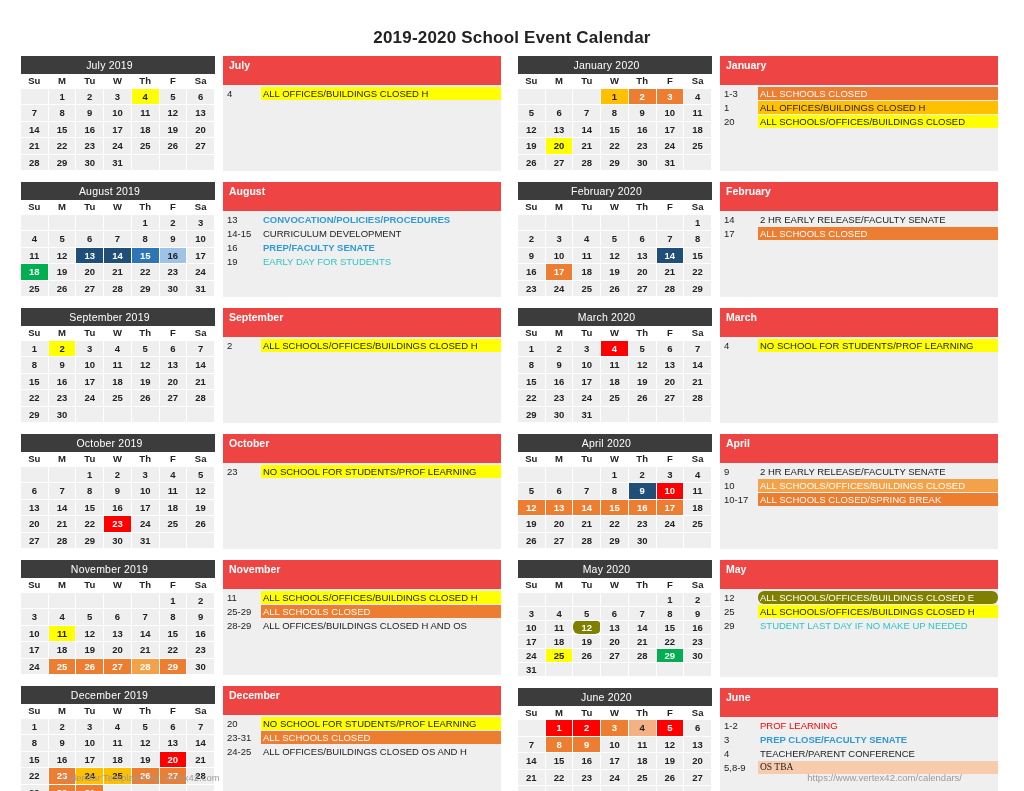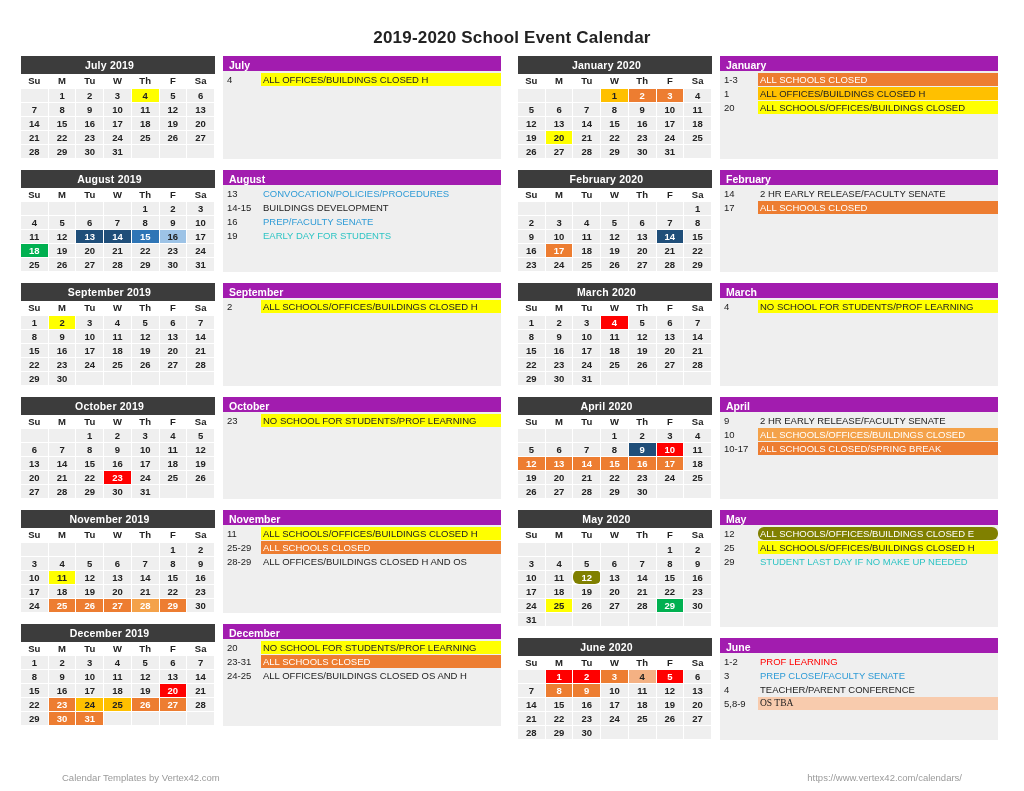--- a/index.html
+++ b/index.html
@@ -36,21 +36,21 @@
   
   .cal {
     width: 195px;
     border-collapse: collapse;
     table-layout: fixed;
   }
   .cal .monthname {
     background: #3c3c3c;
     color: #ffffff;
     font-size: 10.5px;
-    font-weight: bold;
+    font-weight: normal;
     text-align: center;
     padding: 3px 16px 3px 0;
     letter-spacing: 0.2px;
   }
   .cal td, .cal th {
     font-size: 10px;
     text-align: center;
     height: 14px;
     padding: 0;
   }
@@ -73,25 +73,25 @@
     background: #efefef;
     border: 1px solid #ffffff;
   }
   
   .events {
     width: 278px;
     display: flex;
     flex-direction: column;
   }
   .events .hdr {
-    background: #a21caf;
+    background: #ef4444;
     color: #fff;
     font-size: 10.5px;
     font-weight: bold;
-    padding: 3px 0 0 6px;
+    padding: 3px 0 14px 6px;
   }
   .events .body {
     background: #efefef;
     flex: 1;
     padding: 2px 0 2px 0;
     min-height: 86px;
   }
   .ev {
     display: flex;
     align-items: flex-start;
@@ -130,21 +130,21 @@
   .c-red     { background:#ff0000 !important; color:#ffffff !important; }
   .c-darkblue{ background:#1f4e79 !important; color:#ffffff !important; }
   .c-blue    { background:#2e75b6 !important; color:#ffffff !important; }
   .c-lblue   { background:#9dc3e6 !important; color:#222 !important; }
   .c-green   { background:#00b050 !important; color:#ffffff !important; }
   .c-olive   { background:#808000 !important; color:#ffffff !important;border-radius:6px; }
   .c-salmon  { background:#f4b183 !important; color:#222 !important; }
   .c-amber   { background:#ffc000 !important; color:#222 !important; }
   .c-peach   { background:#f8cbad !important; color:#222 !important;font-family:Liberation Serif, serif; }
   
-  .tx-blue   { color:#2e9bd6; }
+  .tx-blue   { color:#2e9bd6;font-weight:bold; }
   .tx-teal   { color:#2ec4c4; }
   .tx-red    { color:#ff0000; }
   .tx-dark   { color:#222; }
   .tx-white  { color:#fff; }
 </style>
 </head>
 <body>
 
 <div class="page">
   <div class="title">2019-2020 School Event Calendar</div>
@@ -291,21 +291,21 @@
           </table>
           <div class="events">
             <div class="hdr">August</div>
             <div class="body">
               <div class="ev">
                 <div class="d">13</div>
                 <div class="t tx-blue">CONVOCATION/POLICIES/PROCEDURES</div>
               </div>
               <div class="ev">
                 <div class="d">14-15</div>
-                <div class="t tx-dark">BUILDINGS DEVELOPMENT</div>
+                <div class="t tx-dark">CURRICULUM DEVELOPMENT</div>
               </div>
               <div class="ev">
                 <div class="d">16</div>
                 <div class="t tx-blue">PREP/FACULTY SENATE</div>
               </div>
               <div class="ev">
                 <div class="d">19</div>
                 <div class="t tx-teal">EARLY DAY FOR STUDENTS</div>
               </div>
             </div>

